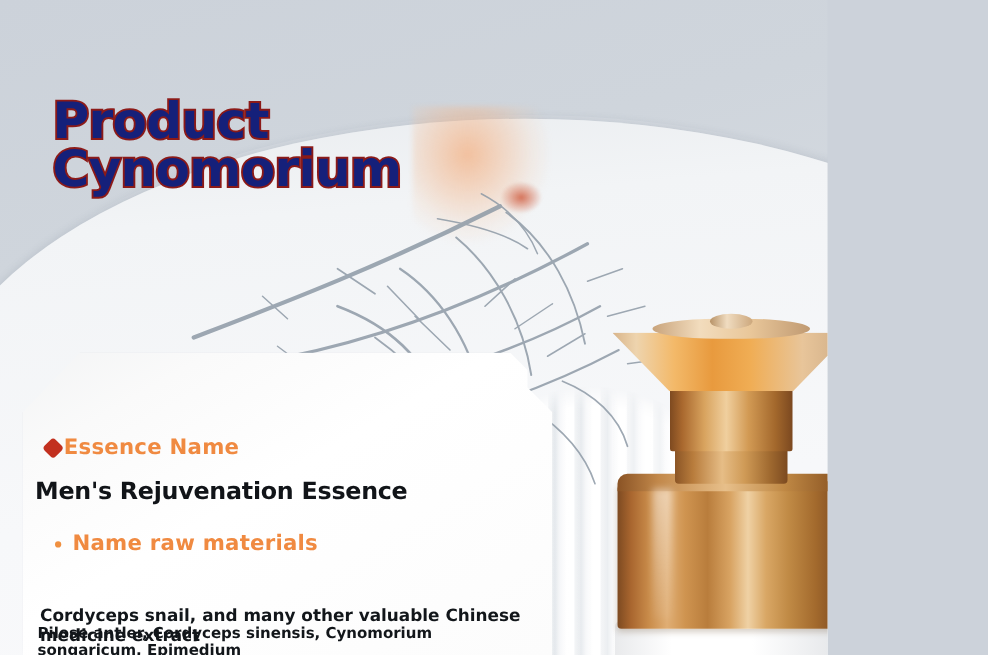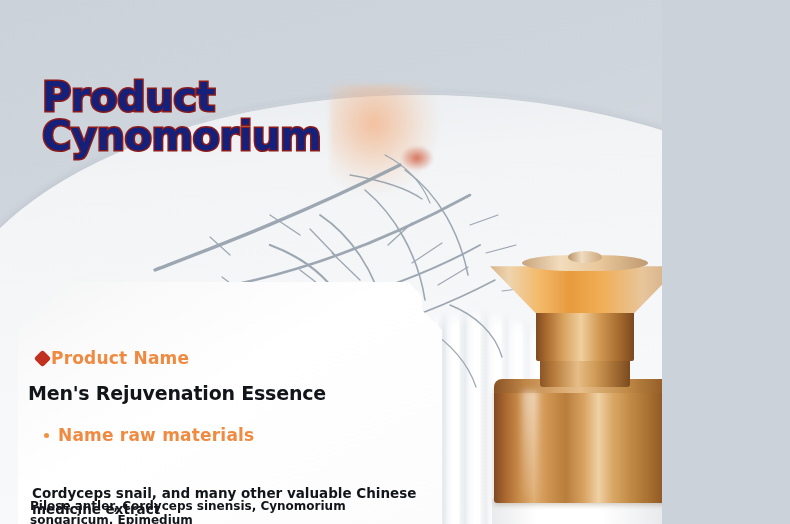--- a/index.html
+++ b/index.html
@@ -195,21 +195,21 @@
     <div class="b-knob"></div>
     <div class="b-gloss"></div>
   </div>
 
   <div class="card">
     <div class="card-inner"></div>
   </div>
 
   <div class="row r-name" style="z-index:8">
     <span class="dot-diamond"></span>
-    <span class="lbl-orange">Product Name</span>
+    <span class="lbl-orange">Essence Name</span>
   </div>
   <div class="v-name" style="z-index:8">Men's Rejuvenation Essence</div>
 
   <div class="row r-mat" style="z-index:8">
     <span class="dot-small"></span>
     <span class="lbl-orange">Name raw materials</span>
   </div>
   <div class="v-mat1" style="z-index:8">Pilose antler, Cordyceps sinensis, Cynomorium songaricum, Epimedium</div>
   <div class="v-mat2" style="z-index:8">Cordyceps snail, and many other valuable Chinese medicine extract</div>
 

